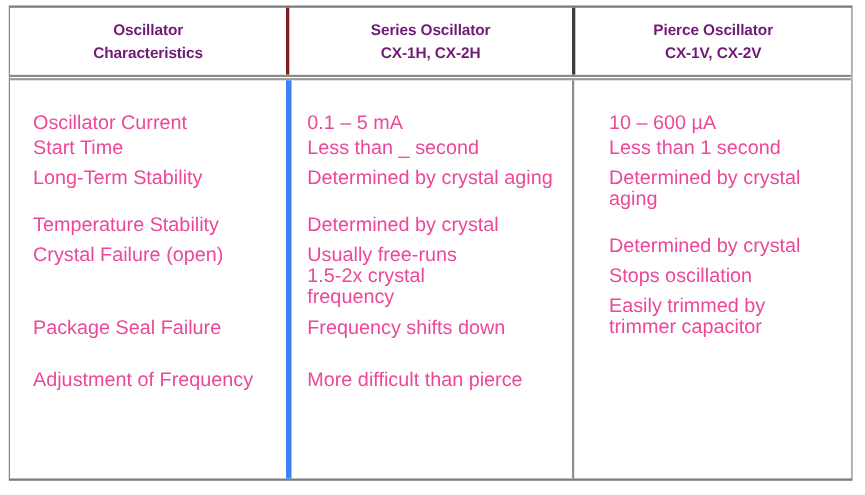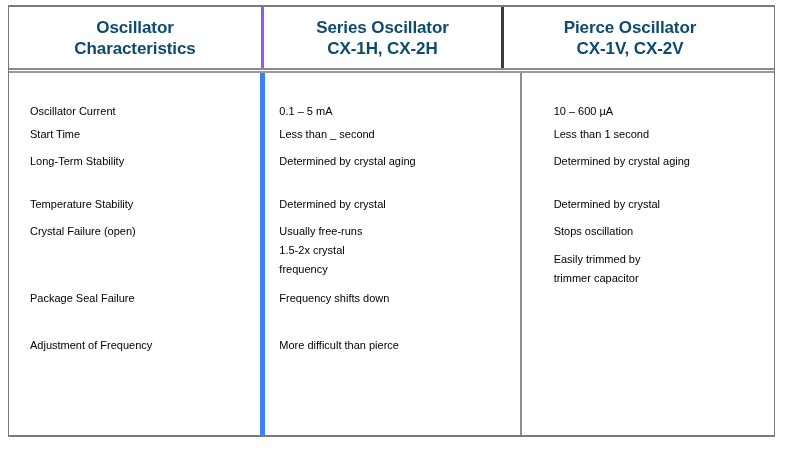--- a/index.html
+++ b/index.html
@@ -45,28 +45,28 @@
     height: 61px;
     display: flex;
   }
   .th {
     box-sizing: border-box;
     display: flex;
     flex-direction: column;
     align-items: center;
     justify-content: center;
     font-weight: bold;
-    font-size: 17px;
+    font-size: 14px;
     line-height: 21px;
     letter-spacing: -0.1px;
-    color: #0c4a6e;
+    color: #701a75;
     text-align: center;
   }
   .th-c1 { width: 252px; }
-  .th-c2 { width: 240px; border-left: 3px solid #8b5cf6; }
+  .th-c2 { width: 260px; border-left: 3px solid #7f1d1d; }
   .th-c3 { width: 255px; border-left: 3px solid #3c3c3c; justify-content: center; }
   .th-line { display: block; white-space: nowrap; }
 
   
   .head-rule {
     position: absolute;
     left: 0;
     top: 61px;
     width: 100%;
     height: 5px;
@@ -88,23 +88,23 @@
   .tcol {
     box-sizing: border-box;
     position: relative;
     padding-top: 29px;
   }
   .tcol-1 { width: 252px; padding-left: 21px; }
   .tcol-2 { width: 260px; padding-left: 14px; border-left: 5px solid #3b82f6; }
   .tcol-3 { width: 255px; padding-left: 32px; border-left: 2px solid #8e8e8e; }
 
   .cell {
-    font-size: 11px;
+    font-size: 18px;
     line-height: 19px;
-    color: #000000;
+    color: #ec4899;
     white-space: pre-line;
   }
   
   .r0 { margin-top: 0; }
   .r1 { margin-top: 4px; }
   .r2 { margin-top: 8px; }
   .r3 { margin-top: 24px; }
   .r4 { margin-top: 8px; }
 </style>
 </head>

